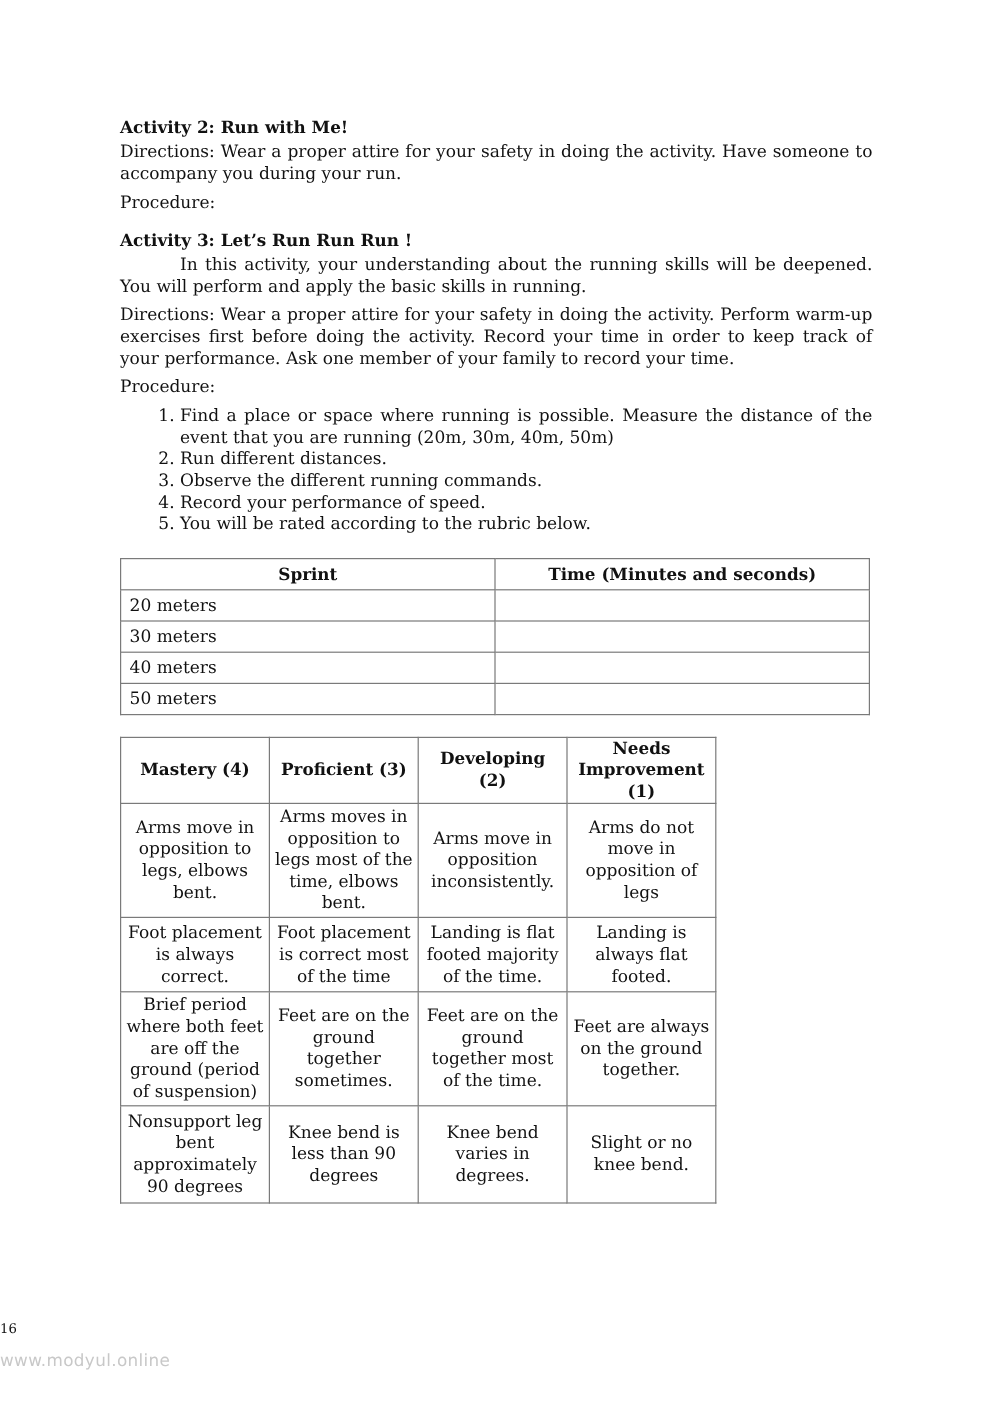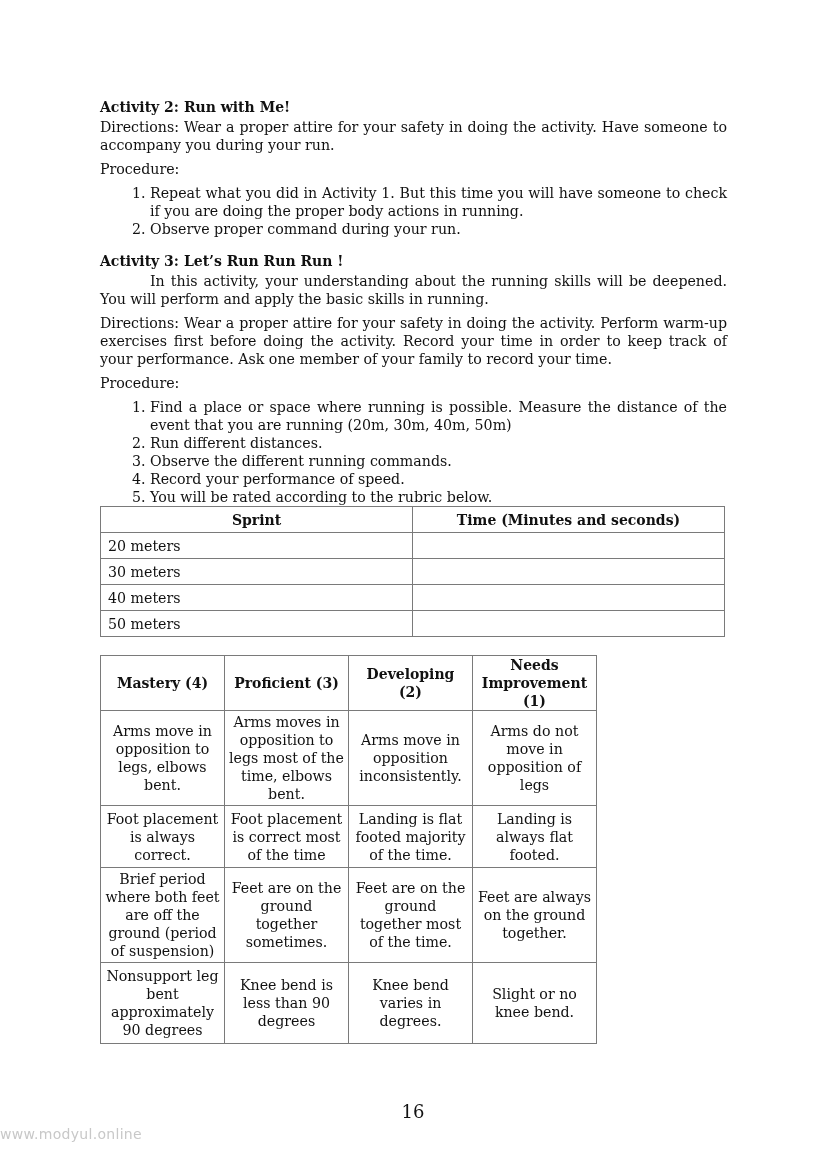--- a/index.html
+++ b/index.html
@@ -13,54 +13,50 @@
   ol { margin: 6px 0 0 0; padding: 0 0 0 50px; }
   ol li { text-align: justify; padding-left: 0; margin: 0; }
   .mt14 { margin-top: 14px; }
   table { border-collapse: collapse; width: 625px; }
   td, th { border: 1.3px solid #7a7a7a; font-size: 14.2px; line-height: 18px; }
   .t1 th { font-weight: bold; font-size: 14px; height: 25px; padding: 0; }
   .t1 td { height: 25px; padding: 0 7px; }
   .t2 { width: 497px; }
   .t2 th { font-weight: bold; font-size: 14px; height: 43px; padding: 0 4px; width: 25%; }
   .t2 td { text-align: center; padding: 2px 4px; width: 25%; vertical-align: middle; }
-  .footer-page { position: absolute; left: 0; width: 826px; top: 1101px; text-align: center; font-size: 18px; }
+  .footer-page { position: absolute; left: 0; width: 826px; top: 1101px; text-align: left; font-size: 11px; }
   .watermark { position: absolute; left: 0; width: 826px; top: 1126px; text-align: left;
                font-family: "DejaVu Sans", "Liberation Sans", sans-serif; font-size: 14px; color: #c8c8c8; letter-spacing: 0.3px; }
 </style>
 </head>
 <body>
 
 <div class="page">
 
   <section>
     <p class="h">Activity 2: Run with Me!</p>
     <p class="para">Directions: Wear a proper attire for your safety in doing the activity. Have someone to accompany you during your run.</p>
     <p>Procedure:</p>
-    <ol>
-      <li>Repeat what you did in Activity 1. But this time you will have someone to check if you are doing the proper body actions in running.</li>
-      <li>Observe proper command during your run.</li>
-    </ol>
   </section>
 
   <section class="mt14">
     <p class="h">Activity 3: Let’s Run Run Run !</p>
     <p class="para indent">In this activity, your understanding about the running skills will be deepened. You will perform and apply the basic skills in running.</p>
     <p class="para">Directions: Wear a proper attire for your safety in doing the activity.  Perform warm-up exercises first before doing the activity. Record your time in order to keep track of your performance.  Ask one member of your family to record your time.</p>
     <p>Procedure:</p>
     <ol>
       <li>Find a place or space where running is possible.  Measure the distance of the event that you are running (20m, 30m, 40m, 50m)</li>
       <li>Run different distances.</li>
       <li>Observe the different running commands.</li>
       <li>Record your performance of speed.</li>
       <li>You will be rated according to the rubric below.</li>
     </ol>
   </section>
 
-  <table class="t1" style="margin-top:0;">
+  <table class="t1" style="margin-top:19px;">
     <tbody>
         <tr>
       <th style="width:50%;">Sprint</th>
       <th>Time (Minutes and seconds)</th>
     </tr>
     <tr>
       <td>20 meters</td>
       <td></td>
     </tr>
     <tr>

